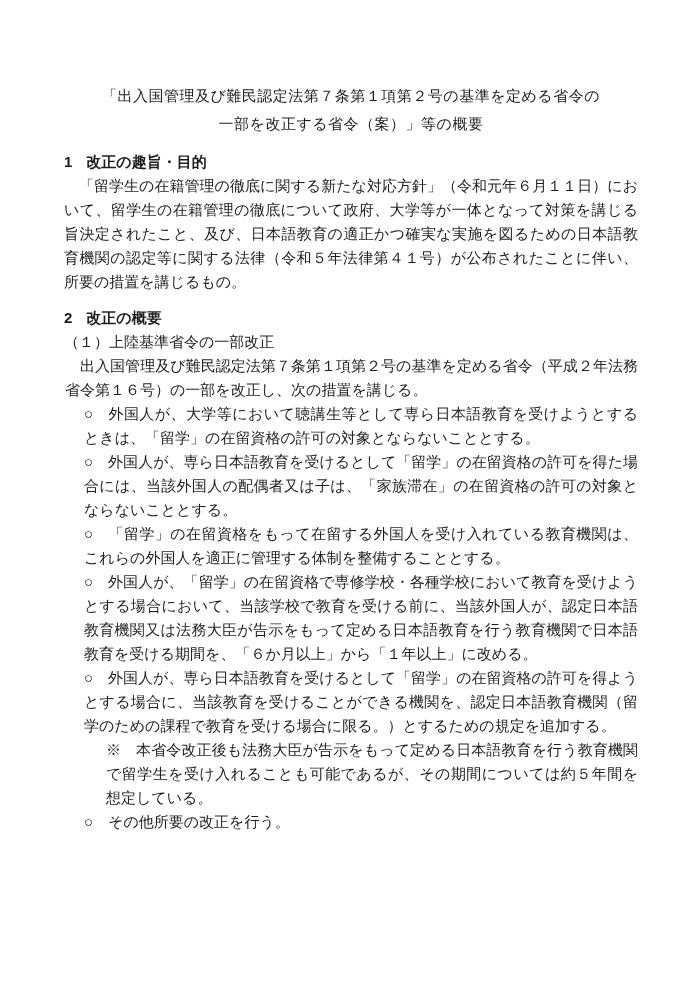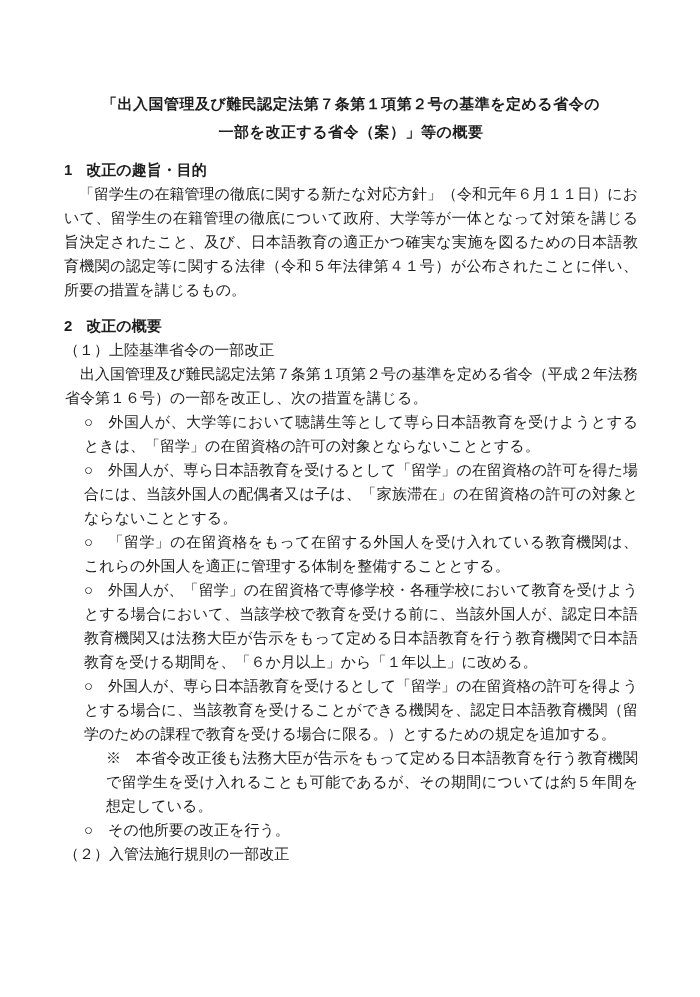--- a/index.html
+++ b/index.html
@@ -15,25 +15,24 @@
     background: #ffffff;
     color: #1d1d1d;
     font-family: "Liberation Serif", "DejaVu Serif", serif;
     font-size: 15px;
     line-height: 24px;
     padding: 82px 62px 0 64px;
     overflow: hidden;
   }
   .doc-title {
     font-family: "Liberation Sans", "DejaVu Sans", sans-serif;
-    font-weight: bold;
+    font-weight: normal;
     text-align: center;
     line-height: 28px;
     letter-spacing: 0.5px;
-    margin-top: 8px;
   }
   .section-heading {
     font-family: "Liberation Sans", "DejaVu Sans", sans-serif;
     font-weight: bold;
     margin-top: 12px;
     line-height: 24px;
   }
   .section-heading .h-num {
     margin-right: 14px;
   }
@@ -111,18 +110,15 @@
   </p>
 
   <p class="note">
     <span class="marker">※</span><span>本省令改正後も法務大臣が告示をもって定める日本語教育を行う教育機関で留学生を受け入れることも可能であるが、その期間については約５年間を想定している。</span>
   </p>
 
   <p class="bullet">
     <span class="marker">○</span><span>その他所要の改正を行う。</span>
   </p>
 
-  <p class="sub-label">
-    <span>（２）</span><span>入管法施行規則の一部改正</span>
-  </p>
 
 
 </div>
 
 </body></html>

